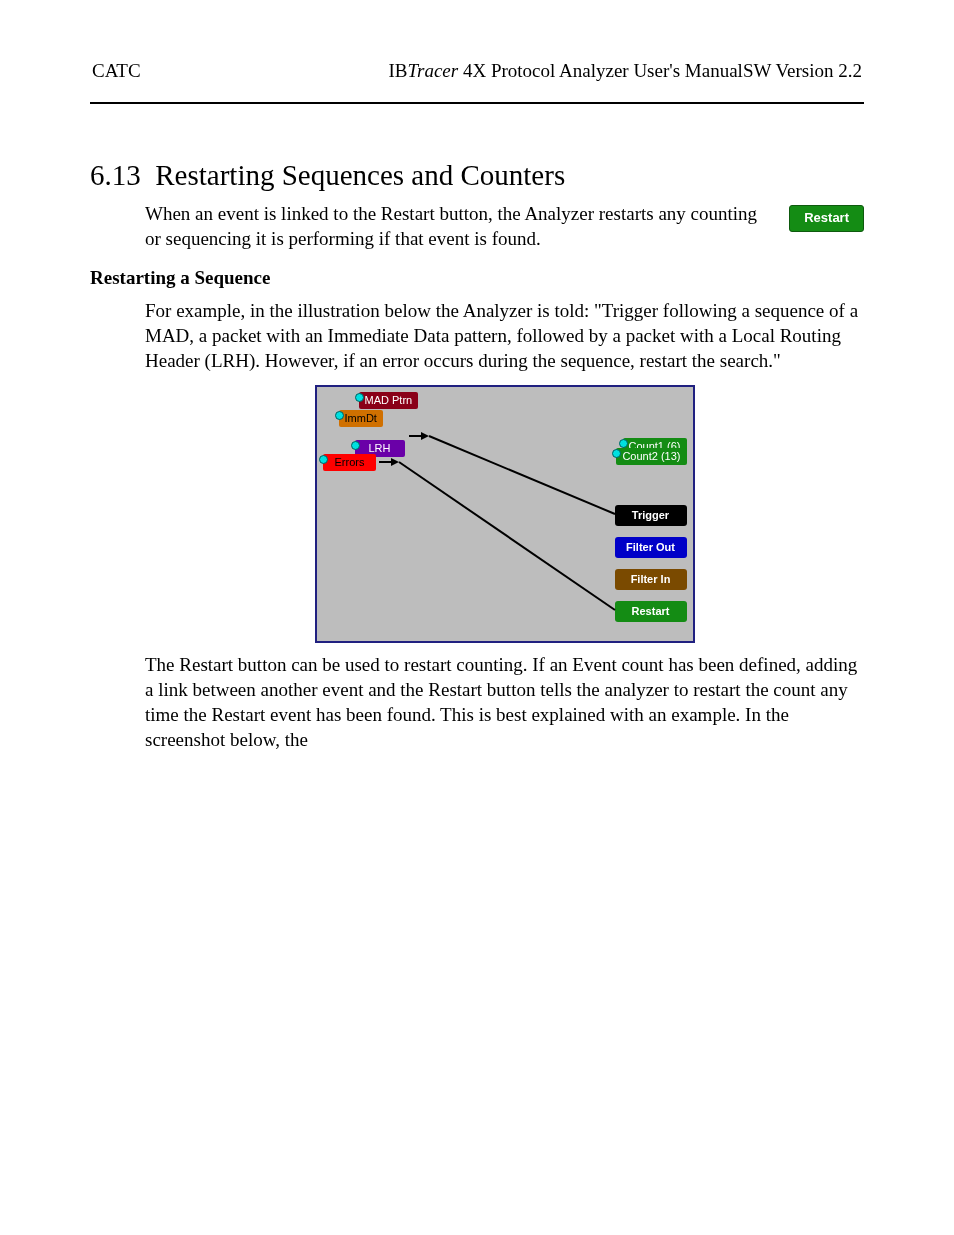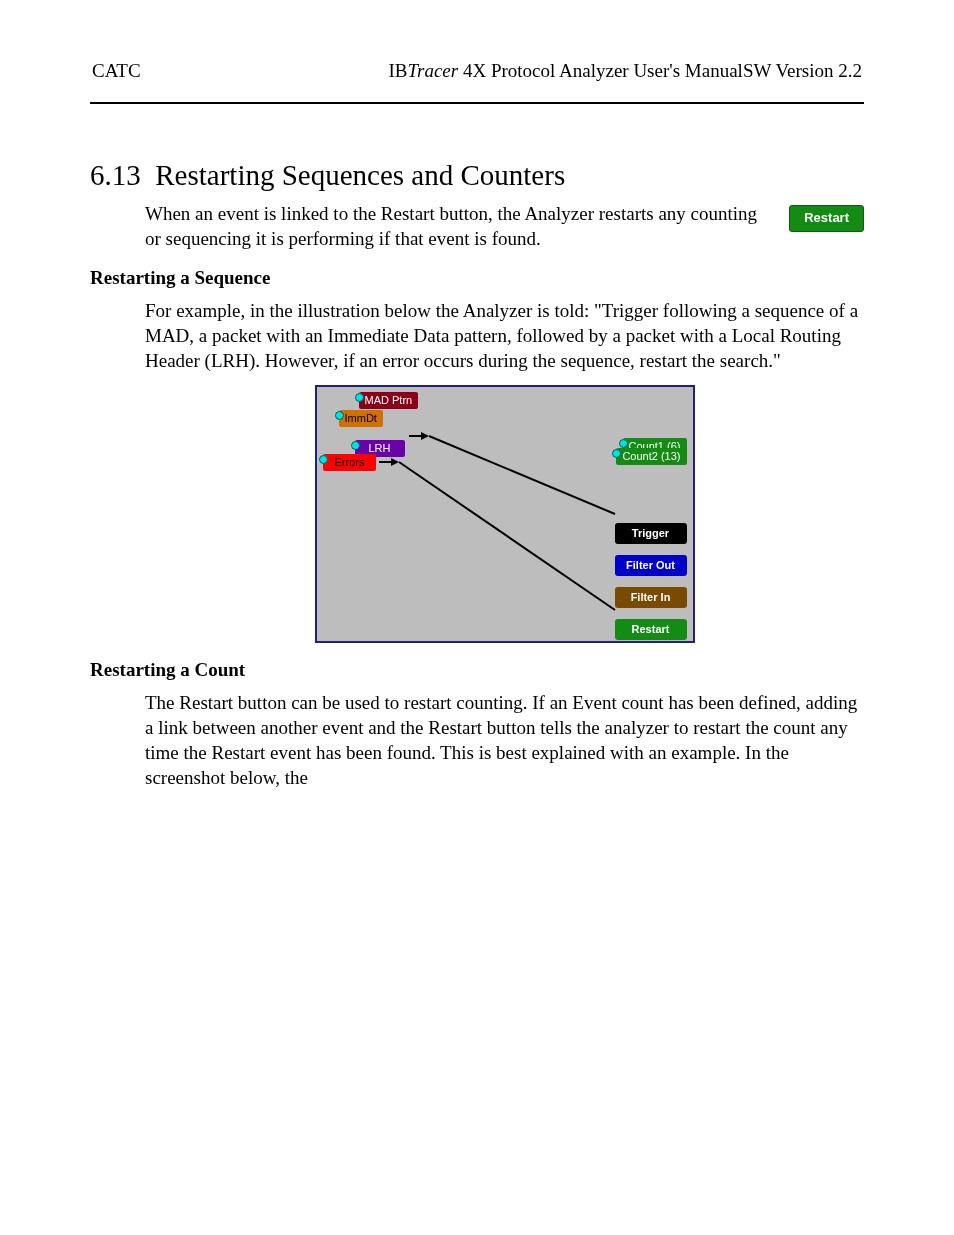--- a/index.html
+++ b/index.html
@@ -96,21 +96,20 @@
   .action-node {
     position: absolute;
     font-family: Arial, sans-serif;
     font-size: 11px;
     font-weight: bold;
     color: #fff;
     border-radius: 3px;
     padding: 3px 0;
     width: 72px;
     text-align: center;
-    margin-top: 18px;
   }
   svg.lines {
     position: absolute;
     top: 0; left: 0;
     width: 100%; height: 100%;
     pointer-events: none;
   }
   .page-number {
     text-align: center;
     font-size: 14px;
@@ -171,19 +170,18 @@
           <line x1="112" y1="49" x2="298" y2="127" stroke="#000" stroke-width="2"></line>
 
           <line x1="62" y1="75" x2="76" y2="75" stroke="#000" stroke-width="2"></line>
           <polygon points="74,71 82,75 74,79" fill="#000"></polygon>
           <line x1="82" y1="75" x2="298" y2="223" stroke="#000" stroke-width="2"></line>
         </svg>
       </div>
     </div>
   </div>
 
-  <div class="subheading">Restarting a Count</div>
   <div class="body-indent">
     <div class="para">The Restart button can be used to restart counting. If an Event count has been defined, adding a link between another event and the Restart button tells the analyzer to restart the count any time the Restart event has been found. This is best explained with an example. In the screenshot below, the</div>
   </div>
 
 
 </div>
 
 </body></html>

